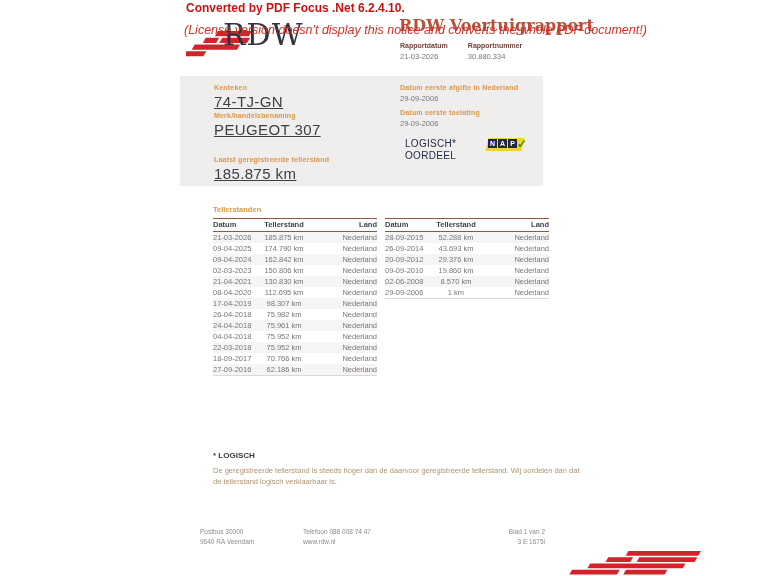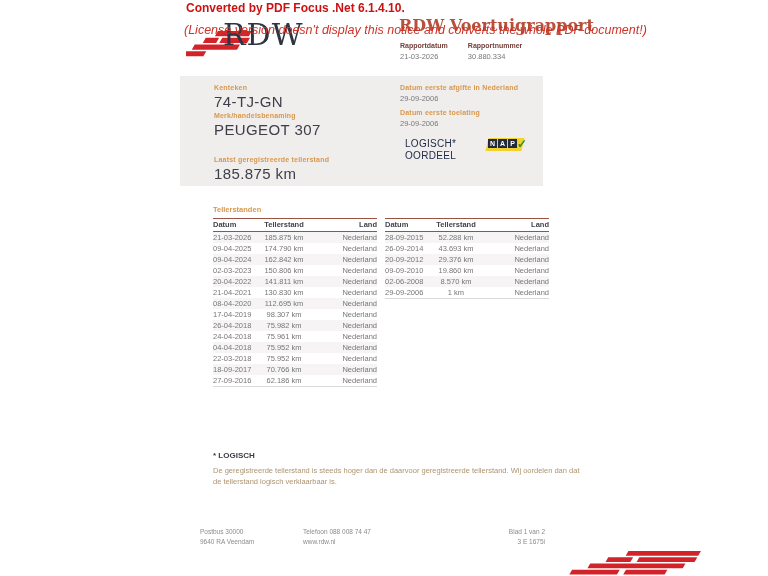--- a/index.html
+++ b/index.html
@@ -18,21 +18,21 @@
   .flag-top{position:absolute;left:186px;top:31px;z-index:4;}
   .report-title{position:absolute;left:399px;top:16px;font-family:"DejaVu Serif",serif;
            font-weight:bold;font-size:16px;color:#b8503c;white-space:nowrap;z-index:2;}
   .report-meta{position:absolute;left:400px;top:42px;display:flex;gap:20px;}
   .meta-label{font-size:7px;font-weight:bold;color:#74403a;}
   .meta-value{font-size:7.5px;color:#77777b;margin-top:3px;}
 
   
   .panel{position:absolute;left:180px;top:76px;width:363px;height:110px;background:#f0eded;}
   .fld-label{font-size:7px;font-weight:bold;color:#d8984b;letter-spacing:.2px;}
-  .fld-big{font-size:15px;color:#3e3e48;letter-spacing:.4px;margin-top:2px;}
+  .fld-big{font-size:15px;color:#3e3e48;letter-spacing:.4px;margin-top:2px;text-decoration:underline;}
   .fld-small{font-size:7.5px;color:#77777b;margin-top:3px;}
   .p-kenteken{position:absolute;left:34px;top:8px;}
   .p-merk{position:absolute;left:34px;top:36px;}
   .p-odo{position:absolute;left:34px;top:80px;}
   .p-afgifte{position:absolute;left:220px;top:8px;}
   .p-toelating{position:absolute;left:220px;top:33px;}
   .judgment{position:absolute;left:225px;top:62px;font-size:10px;font-weight:normal;
             color:#202b49;line-height:12px;letter-spacing:.3px;}
   .nap{position:absolute;left:305px;top:61px;width:42px;height:15px;}
   .nap-bg{position:absolute;left:2px;top:1px;width:36px;height:13px;background:#f2d22e;
@@ -69,21 +69,21 @@
   .f-phone{position:absolute;left:303px;top:0;}
   .f-page{position:absolute;left:460px;top:0;width:85px;text-align:right;}
 
   .flag-bottom{position:absolute;left:558px;top:551px;z-index:5;}
 </style>
 </head>
 <body>
 
 <div class="page">
 
-  <div class="notice1">Converted by PDF Focus .Net 6.1.4.10.</div>
+  <div class="notice1">Converted by PDF Focus .Net 6.2.4.10.</div>
   <div class="notice2">(License version doesn't display this notice and converts the whole PDF document!)</div>
 
   <div class="rdw-logo-text">RDW</div>
   <svg class="flag-top" width="72" height="28" viewBox="0 0 140 54">
     <g fill="#d2232a" transform="skewX(-30)">
       <rect x="62" y="0" width="66" height="10"></rect>
       <rect x="46" y="13" width="26" height="10"></rect>
       <rect x="78" y="13" width="54" height="10"></rect>
       <rect x="32" y="26" width="88" height="10"></rect>
       <rect x="18" y="39" width="44" height="10"></rect>
@@ -165,25 +165,20 @@
               <td>09-04-2024</td>
               <td>162.842 km</td>
               <td>Nederland</td>
             </tr>
             <tr>
               <td>02-03-2023</td>
               <td>150.806 km</td>
               <td>Nederland</td>
             </tr>
             <tr>
-              <td>20-04-2022</td>
-              <td>141.811 km</td>
-              <td>Nederland</td>
-            </tr>
-            <tr>
               <td>21-04-2021</td>
               <td>130.830 km</td>
               <td>Nederland</td>
             </tr>
             <tr>
               <td>08-04-2020</td>
               <td>112.695 km</td>
               <td>Nederland</td>
             </tr>
             <tr>

